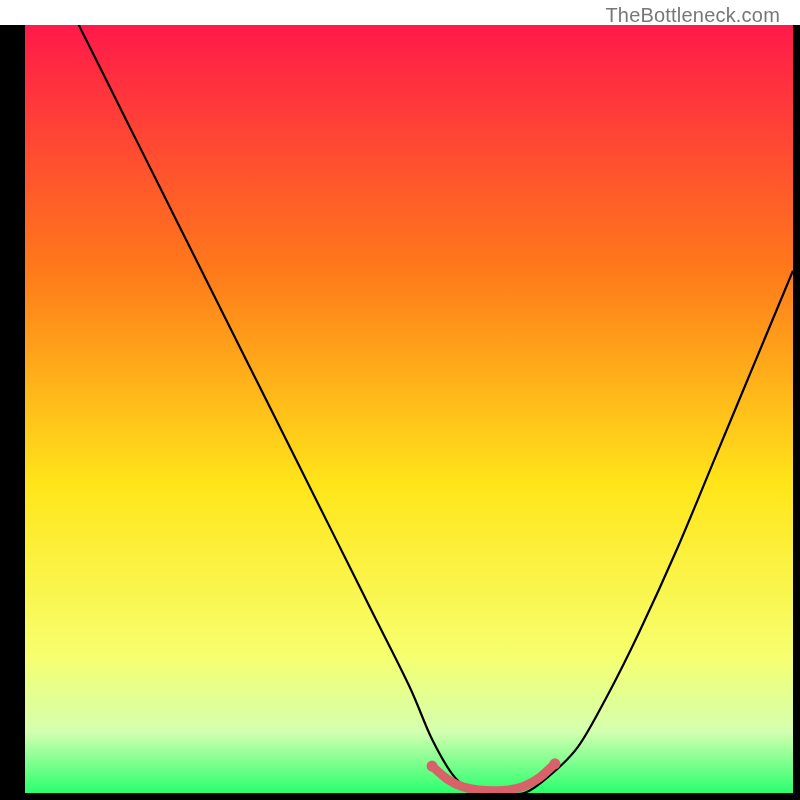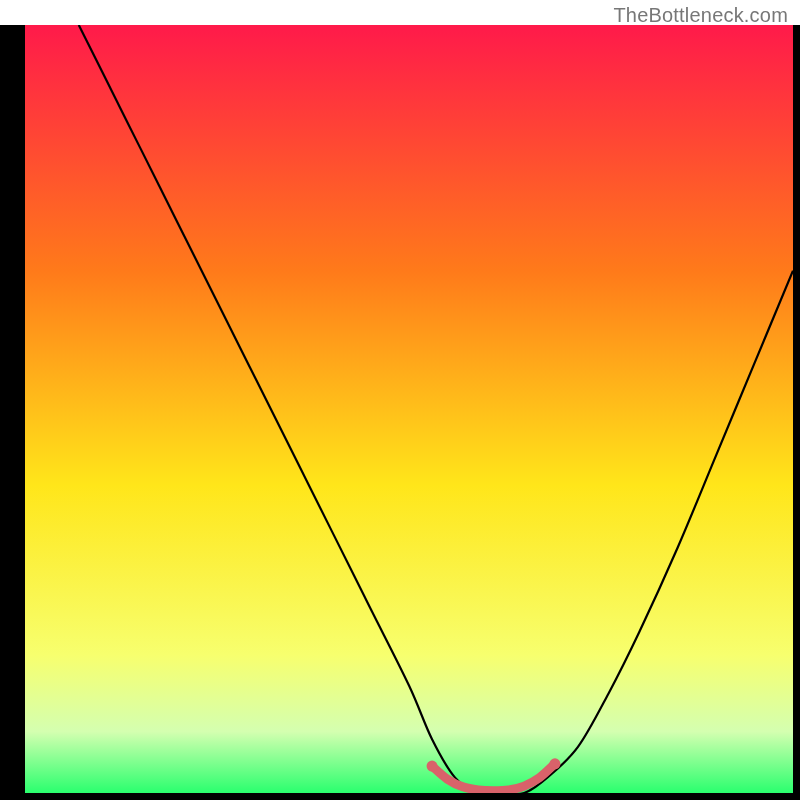--- a/index.html
+++ b/index.html
@@ -12,21 +12,21 @@
     font-family: Arial, sans-serif;
   }
   .container {
     position: relative;
     width: 800px;
     height: 800px;
   }
   .watermark {
     position: absolute;
     top: 4px;
-    right: 12px;
+    right: 20px;
     color: #777;
     font-size: 20px;
     font-weight: 500;
     z-index: 10;
     letter-spacing: 0.2px;
   }
   svg {
     display: block;
   }
 </style>

